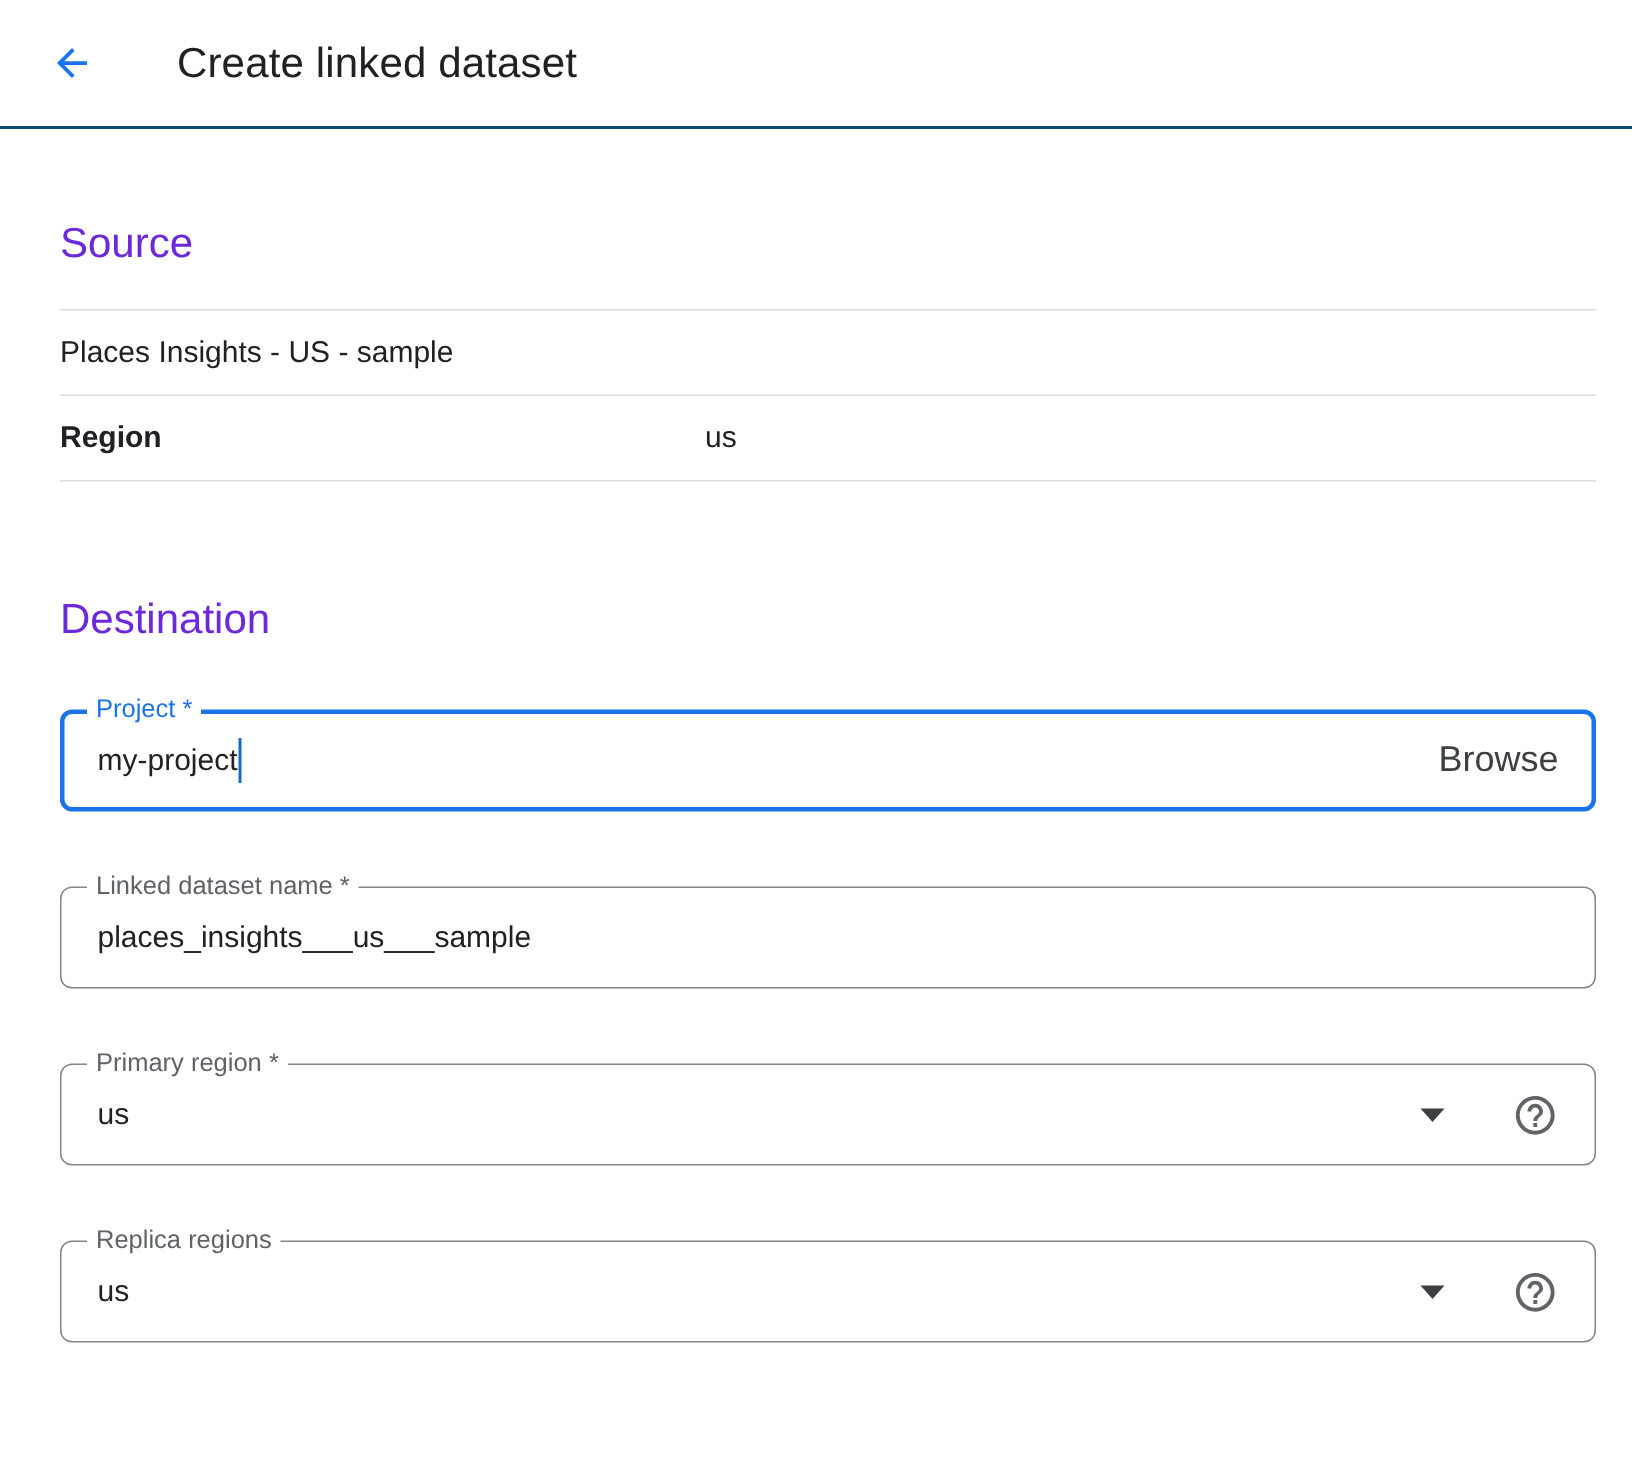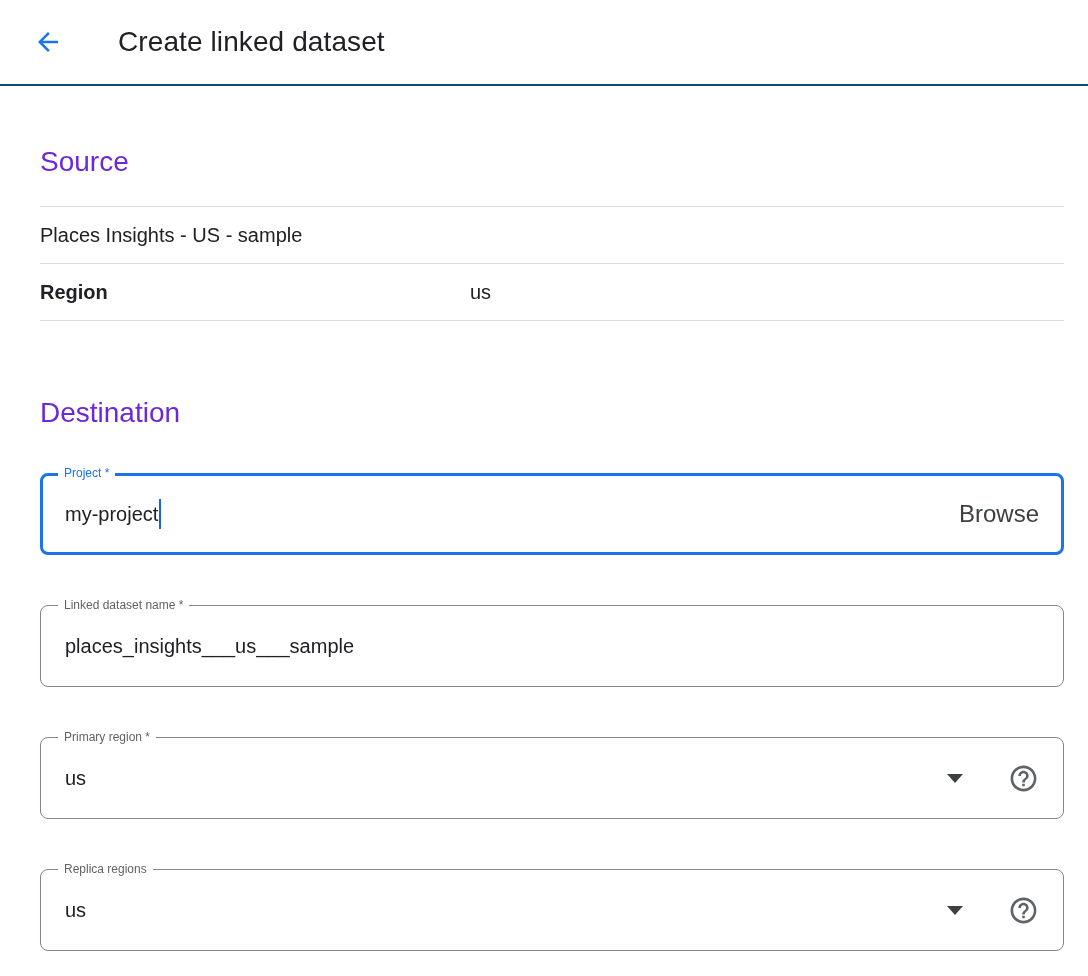--- a/index.html
+++ b/index.html
@@ -66,39 +66,39 @@
   }
   .info-label { width: 430px; font-weight: 600; color: #202124; }
   .info-value { flex: 1; font-weight: 400; color: #202124; }
 
   
   .field { position: relative; }
   .field-project { margin-top: 38px; }
   .field + .field { margin-top: 50px; }
 
   .field-box {
-    height: 82px;
+    height: 68px;
     border: 1px solid #80868b;
     border-radius: 8px;
     display: flex;
     align-items: center;
     padding: 0 24px;
     font-size: 20px;
     color: #202124;
     background: #fff;
   }
   .field.focused .field-box { border: 3px solid #1a73e8; padding: 0 22px; }
 
   .field-label {
     position: absolute;
     top: -10px;
     left: 18px;
     background: #ffffff;
     padding: 0 6px;
-    font-size: 12px;
+    font-size: 17px;
     line-height: 20px;
     color: #5f6368;
     white-space: nowrap;
   }
   .field.focused .field-label { color: #1a73e8; }
 
   .field-value { white-space: pre; }
 
   .text-cursor {
     display: inline-block;

